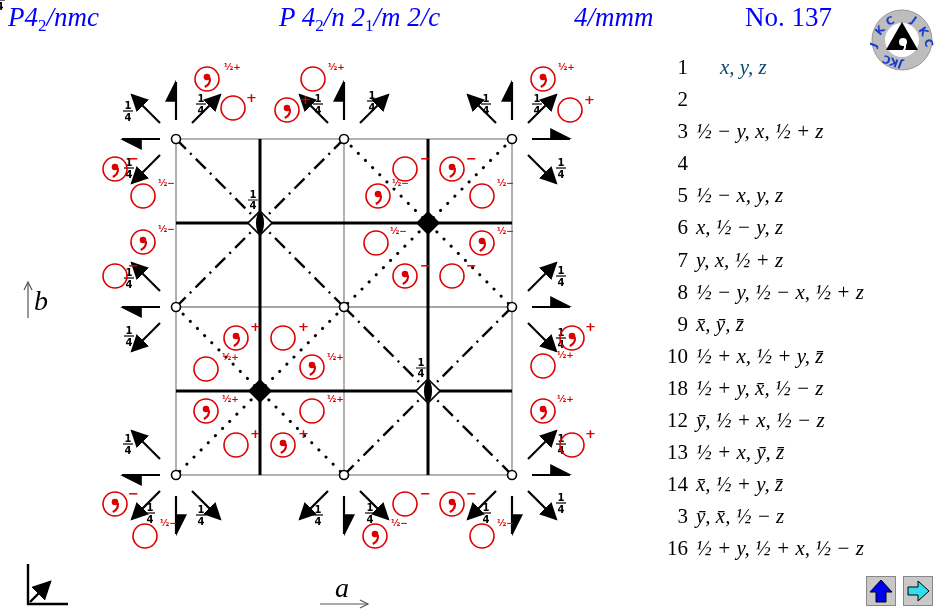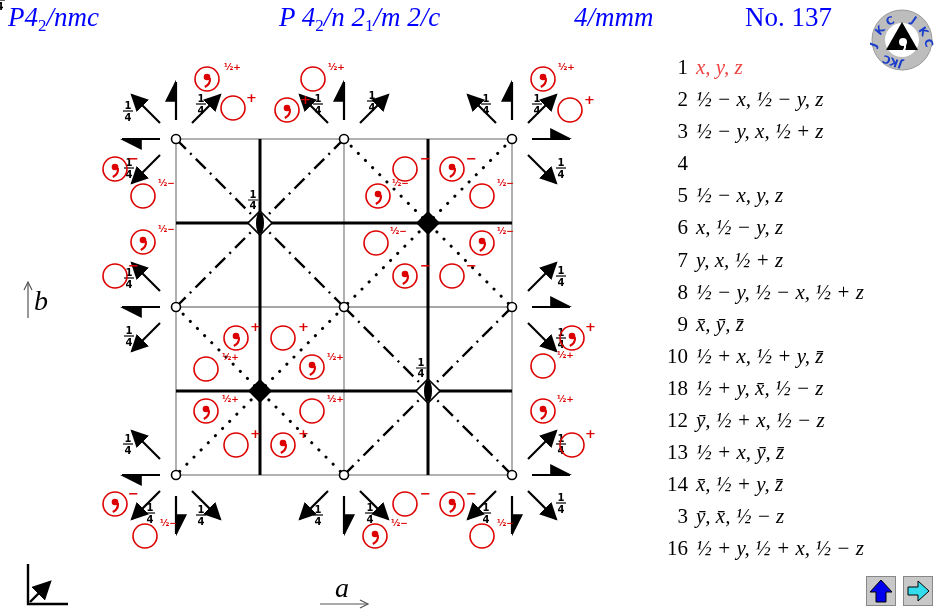--- a/index.html
+++ b/index.html
@@ -9,21 +9,21 @@
   .hdr sub { font-size:17px; vertical-align:-5px; }
   #sym-short { left:8px; }
   #sym-full { left:279px; }
   #pointgroup { left:574px; }
   #number { left:745px;text-align:center; }
   #logo { position:absolute; left:870px; top:8px; width:64px; height:64px; }
   #diagram { position:absolute; left:0; top:0; width:640px; height:616px; }
   .pos-list { position:absolute; left:652px; top:52px; font-size:21px; color:#000; }
   .pos-row { height:32.1px; line-height:30px; white-space:nowrap; display:flex; }
   .pos-num { width:44px; text-align:right; padding-right:8px; box-sizing:border-box; }
-  .pos-row.first .pos-expr { color:#ef4444; font-style:italic; }
+  .pos-row.first .pos-expr { color:#0c4a6e; font-style:italic;margin-left:24px; }
   .pos-expr { font-style:italic; }
   #b-label { position:absolute; left:34px; top:285px; font-size:28px; font-style:italic; }
   #a-label { position:absolute; left:335px; top:572px; font-size:28px; font-style:italic; }
   .nav-btn { position:absolute; top:576px; width:30px; height:30px; background:#c8c8c8; border:1px solid #888; box-sizing:border-box; cursor:pointer; }
   #nav-up { left:866px; }
   #nav-right { left:903px; }
 </style>
 </head>
 <body>
 
@@ -292,21 +292,20 @@
 <div id="b-label">b</div>
 <div id="a-label">a</div>
 
 <div class="pos-list">
   <div class="pos-row first">
       <span class="pos-num">1</span>
       <span class="pos-expr">x, y, z</span>
     </div>
   <div class="pos-row">
       <span class="pos-num">2</span>
-      <span class="pos-expr">½ − x, ½ − y, z</span>
     </div>
   <div class="pos-row">
       <span class="pos-num">3</span>
       <span class="pos-expr">½ − y, x, ½ + z</span>
     </div>
   <div class="pos-row">
       <span class="pos-num">4</span>
     </div>
   <div class="pos-row">
       <span class="pos-num">5</span>

